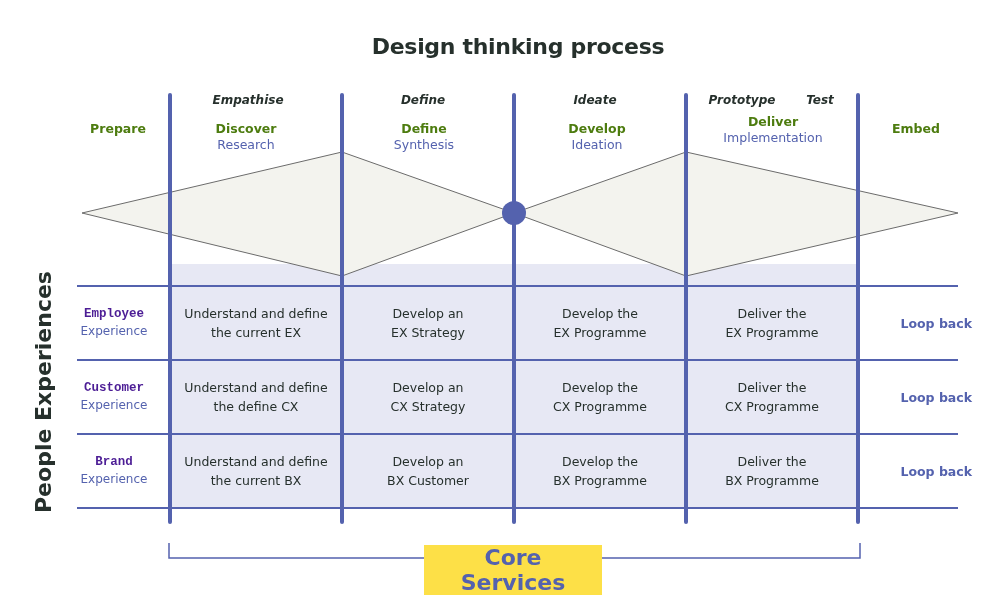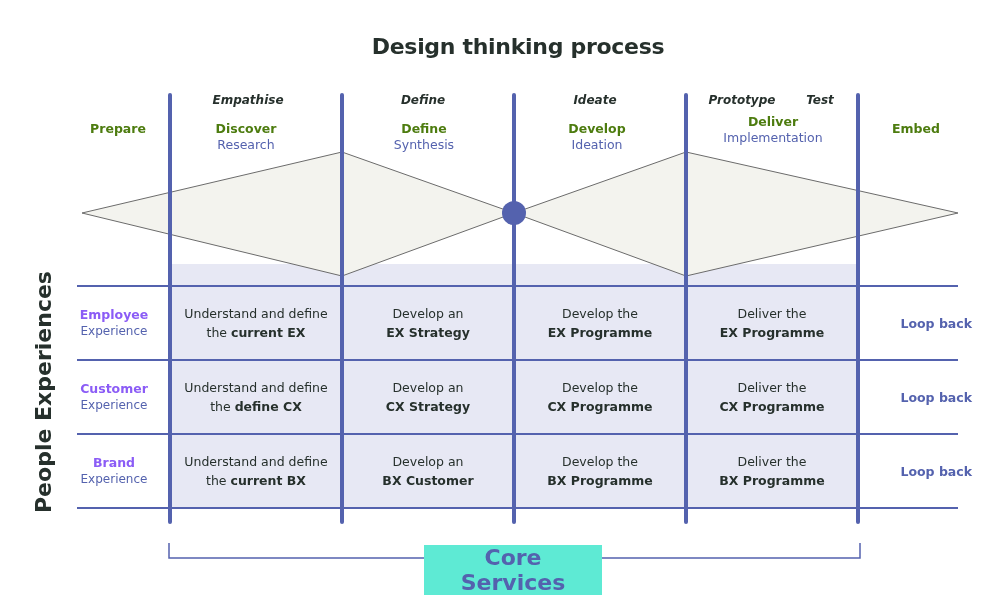--- a/index.html
+++ b/index.html
@@ -6,28 +6,28 @@
   body { width: 992px; height: 609px; position: relative; overflow: hidden;
          font-family: "DejaVu Sans", sans-serif; }
   .abs { position: absolute; }
   .title { left: 0; width: 1036px; top: 34px; text-align: center; font-size: 22px; font-weight: bold;
            color: #26302c; letter-spacing: -0.3px; }
   .phase { font-size: 12px; font-style: italic; font-weight: bold; color: #26302c; text-align: center; }
   .stage { text-align: center; font-size: 12.5px; line-height: 16px; }
   .stage .b { font-weight: bold; color: #4d7c0f; display: block; }
   .stage .s { color: #5462ae; display: block; }
   .rowlabel { text-align: center; font-size: 12.5px; line-height: 17px; }
-  .rowlabel .b { font-weight: bold; color: #8b5cf6; display: block; }
+  .rowlabel .b { font-weight: bold; color: #4c1d95; display: block; font-family: Liberation Mono, monospace; }
   .rowlabel .s { color: #5462ae; display: block; font-size: 12px; }
   .cell { text-align: center; font-size: 12.5px; line-height: 19px; color: #26302c; }
-  .cell .b { font-weight: bold; }
+  .cell .b { font-weight: normal; }
   .loop { text-align: right; font-size: 12.5px; font-weight: bold; color: #5462ae; }
   .vlabel { font-size: 22px; font-weight: bold; color: #26302c; transform: rotate(-90deg);
             transform-origin: left top; white-space: nowrap; }
-  .core { font-size: 22px; font-weight: bold; color: #5462ae; text-align: center; background: #5eead4; padding: 0 8px; }
+  .core { font-size: 22px; font-weight: bold; color: #5462ae; text-align: center; background: #fde047; padding: 0 8px; }
   svg { position: absolute; left: 0; top: 0; }
 </style>
 </head>
 <body>
 
 <svg width="992" height="609">
 
   <rect x="170" y="264" width="688" height="244" fill="#e7e8f4"></rect>
 
   <polygon points="82,213 342,152 514,213 342,276" fill="#f3f3ee" stroke="#6b6b6b" stroke-width="1"></polygon>

